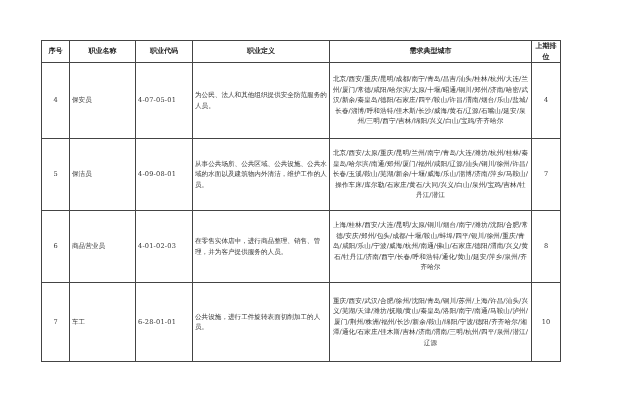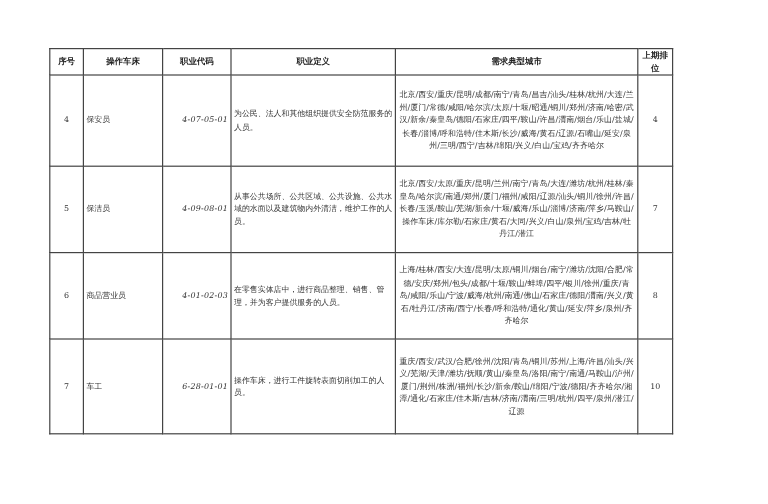--- a/index.html
+++ b/index.html
@@ -6,21 +6,21 @@
   body { width: 640px; height: 420px; position: relative; overflow: hidden;
          font-family: "DejaVu Serif", "Liberation Serif", serif; color: #333; }
   table.occ { position: absolute; left: 41px; top: 40px; border-collapse: collapse;
               table-layout: fixed; width: 519px; }
   table.occ td, table.occ th { border: 1px solid #444; padding: 0 2px; vertical-align: middle;
               font-size: 6.6px; line-height: 10.5px; }
   table.occ th { height: 21px; font-weight: bold; font-size: 7px; text-align: center; color: #222; }
   th.rank-h { line-height: 9px; font-size: 6.8px; border-bottom: 2px solid #333; }
   td.c-no { text-align: center; }
   td.c-name { text-align: left; padding-left: 3px; margin-left: 22px; }
-  td.c-code { text-align: right; letter-spacing: 0.2px; font-style: italic; }
+  td.c-code { text-align: left; letter-spacing: 0.2px; }
   td.c-def { text-align: left; line-height: 10px; font-size: 6.7px; margin-top: 24px; }
   td.c-cities { text-align: center; line-height: 10.8px; font-size: 6.6px; letter-spacing: 0.1px; word-break: break-all; }
   td.c-rank { text-align: center; }
   tr.r0 td { height: 75px; }
   tr.r1 td { height: 71px; }
   tr.r2 td { height: 71px; }
   tr.r3 td { height: 78px; }
   table.occ { border: 1.5px solid #333; }
 </style>
 </head>
@@ -31,21 +31,21 @@
     <col style="width:28px">
     <col style="width:66px">
     <col style="width:57px">
     <col style="width:137px">
     <col style="width:202px">
     <col style="width:29px">
   </colgroup>
   <thead>
     <tr>
       <th>序号</th>
-      <th>操作车床</th>
+      <th>职业名称</th>
       <th>职业代码</th>
       <th>职业定义</th>
       <th>需求典型城市</th>
       <th class="rank-h">上期排位</th>
     </tr>
   </thead>
   <tbody>
     <tr class="r0">
       <td class="c-no">4</td>
       <td class="c-name">保安员</td>
@@ -67,18 +67,18 @@
       <td class="c-name">商品营业员</td>
       <td class="c-code">4-01-02-03</td>
       <td class="c-def">在零售实体店中，进行商品整理、销售、管理，并为客户提供服务的人员。</td>
       <td class="c-cities">上海/桂林/西安/大连/昆明/太原/铜川/烟台/南宁/潍坊/沈阳/合肥/常德/安庆/郑州/包头/成都/十堰/鞍山/蚌埠/四平/银川/徐州/重庆/青岛/咸阳/乐山/宁波/威海/杭州/南通/佛山/石家庄/德阳/渭南/兴义/黄石/牡丹江/济南/西宁/长春/呼和浩特/通化/黄山/延安/萍乡/泉州/齐齐哈尔</td>
       <td class="c-rank">8</td>
     </tr>
     <tr class="r3">
       <td class="c-no">7</td>
       <td class="c-name">车工</td>
       <td class="c-code">6-28-01-01</td>
-      <td class="c-def">操作车床，进行工件旋转表面切削加工的人员。</td>
+      <td class="c-def">公共设施，进行工件旋转表面切削加工的人员。</td>
       <td class="c-cities">重庆/西安/武汉/合肥/徐州/沈阳/青岛/铜川/苏州/上海/许昌/汕头/兴义/芜湖/天津/潍坊/抚顺/黄山/秦皇岛/洛阳/南宁/南通/马鞍山/泸州/厦门/荆州/株洲/福州/长沙/新余/鞍山/绵阳/宁波/德阳/齐齐哈尔/湘潭/通化/石家庄/佳木斯/吉林/济南/渭南/三明/杭州/四平/泉州/潜江/辽源</td>
       <td class="c-rank">10</td>
     </tr>
   </tbody>
 </table>
 
 </body></html>

